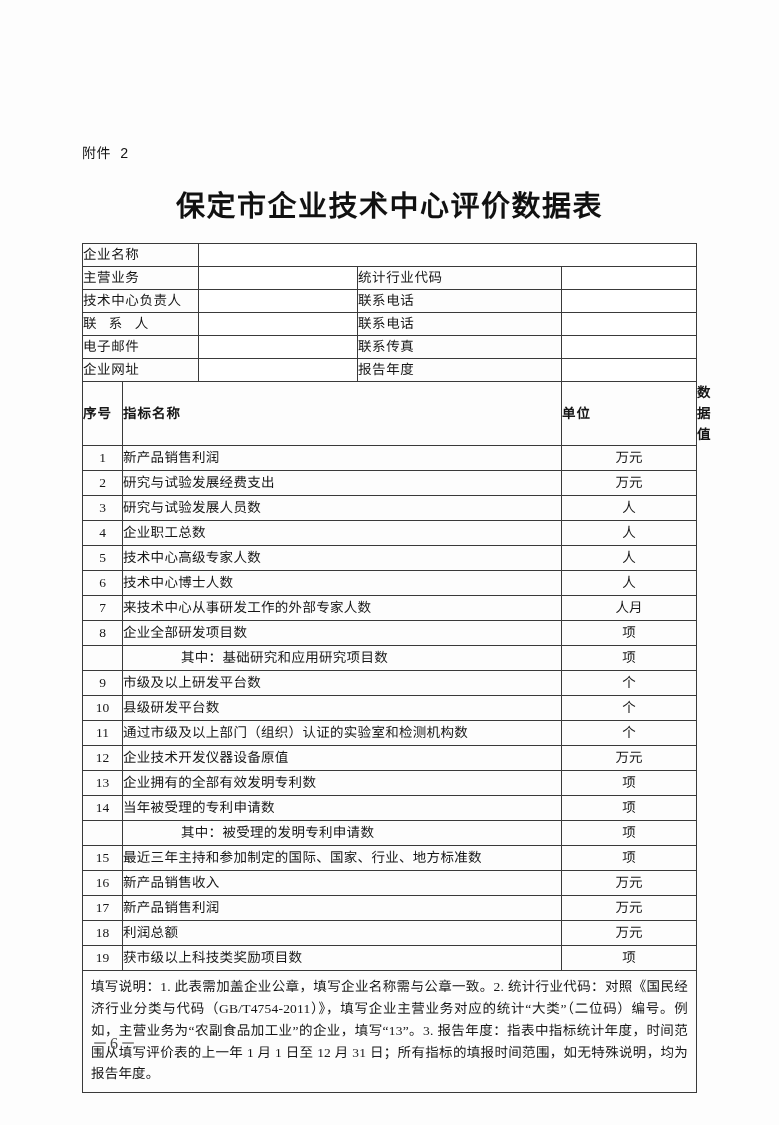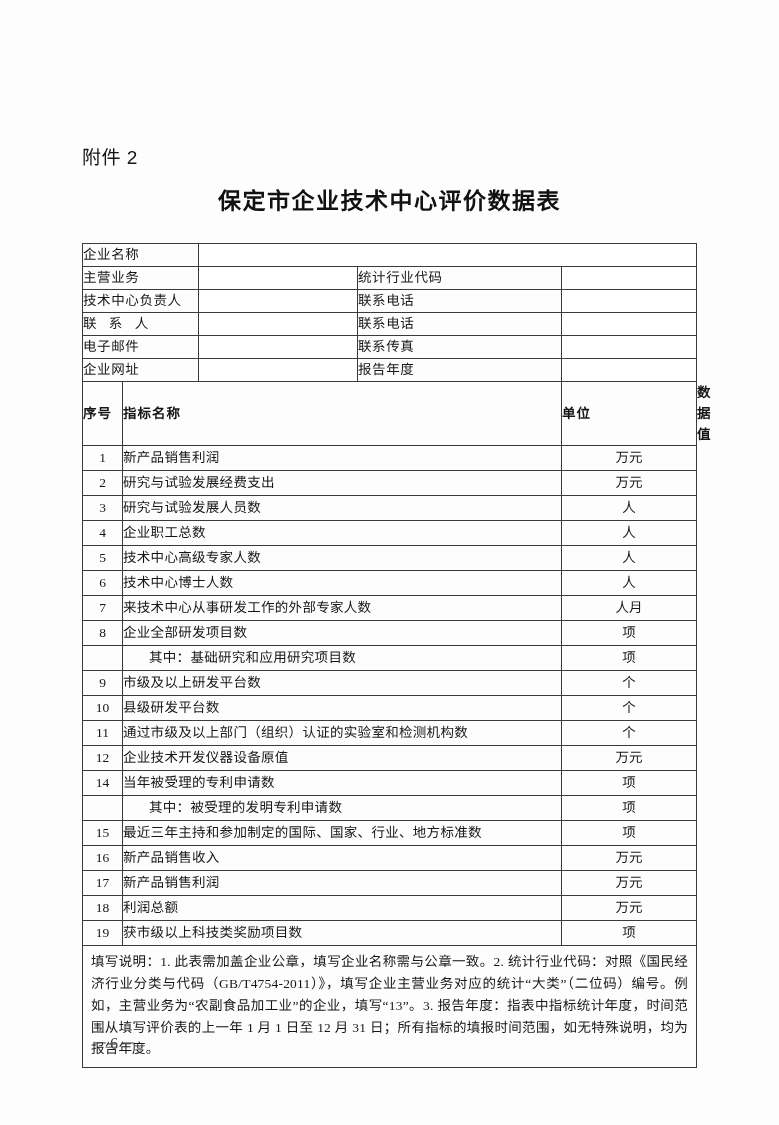--- a/index.html
+++ b/index.html
@@ -27,35 +27,35 @@
     left: 0; top: 0;
     width: 779px;
     height: 1125px;
   }
 
   
   .attach-label {
     position: absolute;
     left: 82px;
     top: 142px;
-    font-size: 19px;
+    font-size: 14px;
     letter-spacing: 0.5px;
-    font-family: Liberation Sans, sans-serif;
+    font-family: Liberation Mono, monospace;
     color: #151515;
     white-space: nowrap;
   }
 
   
   .doc-title {
     position: absolute;
     left: 0;
     top: 182px;
     width: 779px;
     text-align: center;
-    font-size: 23px;
+    font-size: 29px;
     font-weight: bold;
     letter-spacing: 1.5px;
     color: #111111;
     font-family: "DejaVu Serif", "Liberation Serif", serif;
   }
 
   
   .form-wrap {
     position: absolute;
     left: 82px;
@@ -101,21 +101,21 @@
   .row-no {
     text-align: center;
     font-size: 13.5px;
   }
   .row-name {
     padding-left: 8px;
     font-size: 13.5px;
     letter-spacing: 0.3px;
   }
   .row-name.sub {
-    padding-left: 26px;
+    padding-left: 58px;
   }
   .row-unit {
     text-align: center;
     font-size: 13.5px;
   }
   .row-value { background: #ffffff; }
 
   tr.data-row td { height: 24px; line-height: 24px; }
   tr.info-row td { height: 22px; line-height: 22px; }
 
@@ -273,20 +273,26 @@
             <td class="row-unit">个</td>
             <td class="row-value"></td>
           </tr>
           <tr class="data-row">
             <td class="row-no">12</td>
             <td class="row-name" colspan="3">企业技术开发仪器设备原值</td>
             <td class="row-unit">万元</td>
             <td class="row-value"></td>
           </tr>
           <tr class="data-row">
+            <td class="row-no">13</td>
+            <td class="row-name" colspan="3">企业拥有的全部有效发明专利数</td>
+            <td class="row-unit">项</td>
+            <td class="row-value"></td>
+          </tr>
+          <tr class="data-row">
             <td class="row-no">14</td>
             <td class="row-name" colspan="3">当年被受理的专利申请数</td>
             <td class="row-unit">项</td>
             <td class="row-value"></td>
           </tr>
           <tr class="data-row">
             <td class="row-no"></td>
             <td class="row-name sub" colspan="3">其中：被受理的发明专利申请数</td>
             <td class="row-unit">项</td>
             <td class="row-value"></td>

